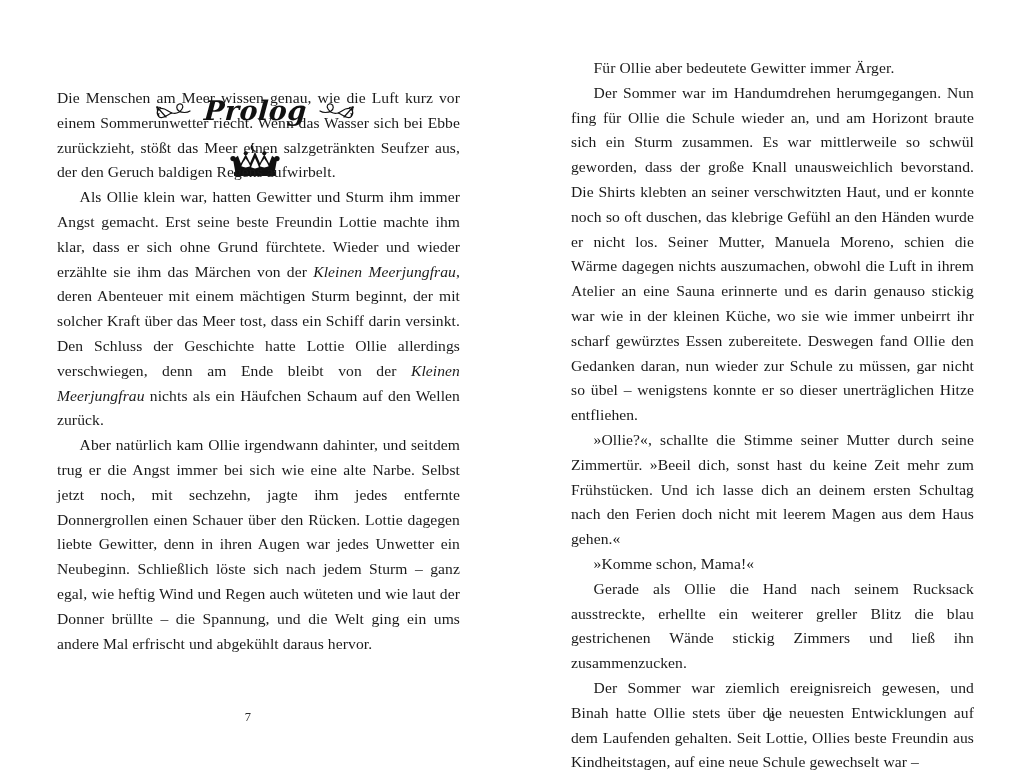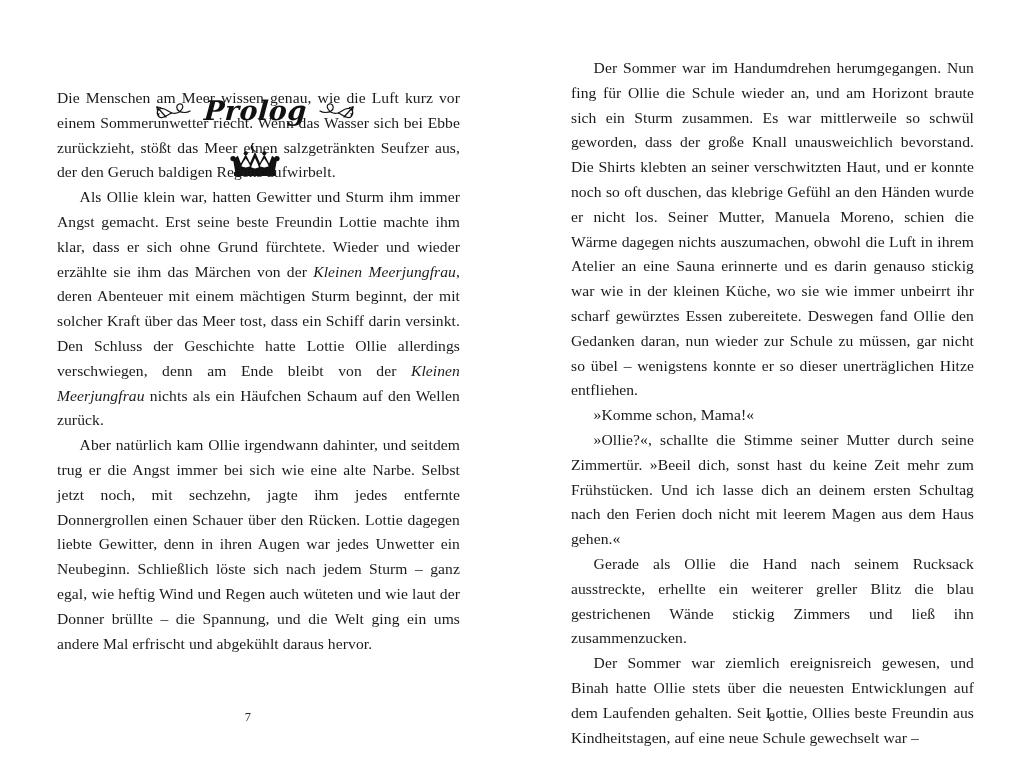--- a/index.html
+++ b/index.html
@@ -211,23 +211,24 @@
           <p>Aber natürlich kam Ollie irgendwann dahinter, und seitdem trug er die Angst immer bei sich wie eine alte Narbe. Selbst jetzt noch, mit sechzehn, jagte ihm jedes entfernte Donnergrollen einen Schauer über den Rücken. Lottie dagegen liebte Gewitter, denn in ihren Augen war jedes Unwetter ein Neubeginn. Schließlich löste sich nach jedem Sturm – ganz egal, wie heftig Wind und Regen auch wüteten und wie laut der Donner brüllte – die Spannung, und die Welt ging ein ums andere Mal erfrischt und abgekühlt daraus hervor.</p>
         </div>
     </div>
 
     <div class="folio">7</div>
   </div>
 
   <div class="page page-right">
     <div class="textblock">
       <div class="body-copy">
+          <p>Für Ollie aber bedeutete Gewitter immer Ärger.</p>
           <p>Der Sommer war im Handumdrehen herumgegangen. Nun fing für Ollie die Schule wieder an, und am Horizont braute sich ein Sturm zusammen. Es war mittlerweile so schwül geworden, dass der große Knall unausweichlich bevorstand. Die Shirts klebten an seiner verschwitzten Haut, und er konnte noch so oft duschen, das klebrige Gefühl an den Händen wurde er nicht los. Seiner Mutter, Manuela Moreno, schien die Wärme dagegen nichts auszumachen, obwohl die Luft in ihrem Atelier an eine Sauna erinnerte und es darin genauso stickig war wie in der kleinen Küche, wo sie wie immer unbeirrt ihr scharf gewürztes Essen zubereitete. Deswegen fand Ollie den Gedanken daran, nun wieder zur Schule zu müssen, gar nicht so übel – wenigstens konnte er so dieser unerträglichen Hitze entfliehen.</p>
+          <p>»Ollie?«, schallte die Stimme seiner Mutter durch seine Zimmertür. »Beeil dich, sonst hast du keine Zeit mehr zum Frühstücken. Und ich lasse dich an deinem ersten Schultag nach den Ferien doch nicht mit leerem Magen aus dem Haus gehen.«</p>
           <p>»Komme schon, Mama!«</p>
-          <p>»Ollie?«, schallte die Stimme seiner Mutter durch seine Zimmertür. »Beeil dich, sonst hast du keine Zeit mehr zum Frühstücken. Und ich lasse dich an deinem ersten Schultag nach den Ferien doch nicht mit leerem Magen aus dem Haus gehen.«</p>
           <p>Gerade als Ollie die Hand nach seinem Rucksack ausstreckte, erhellte ein weiterer greller Blitz die blau gestrichenen Wände stickig Zimmers und ließ ihn zusammenzucken.</p>
           <p>Der Sommer war ziemlich ereignisreich gewesen, und Binah hatte Ollie stets über die neuesten Entwicklungen auf dem Laufenden gehalten. Seit Lottie, Ollies beste Freundin aus Kindheitstagen, auf eine neue Schule gewechselt war –</p>
         </div>
     </div>
 
     <div class="folio">8</div>
   </div>
 
 </div>
 

